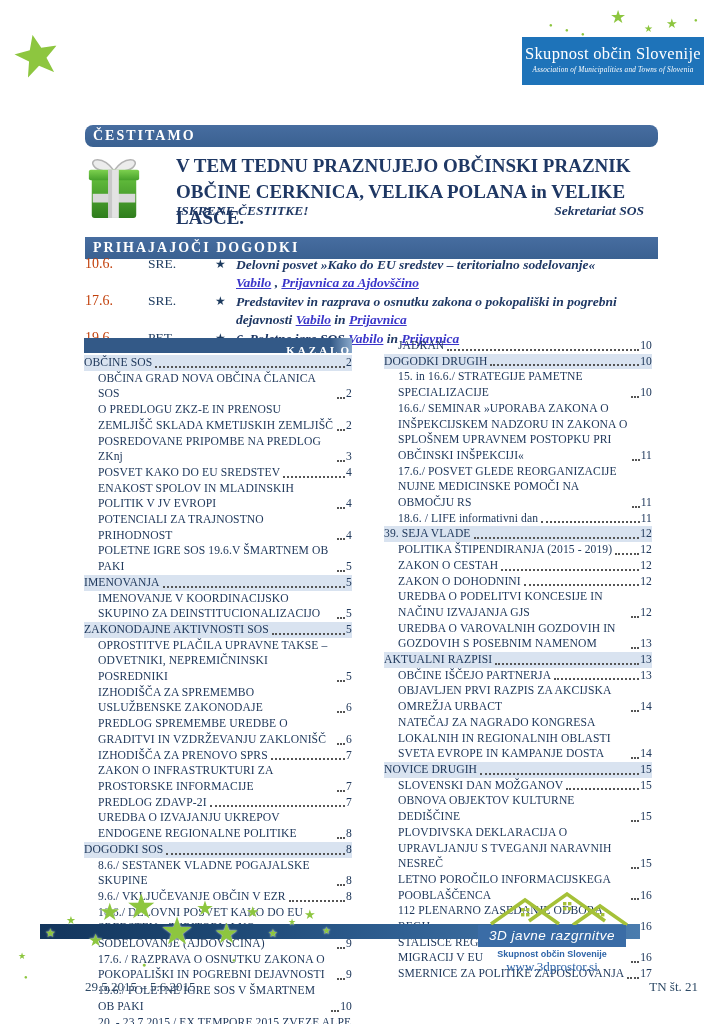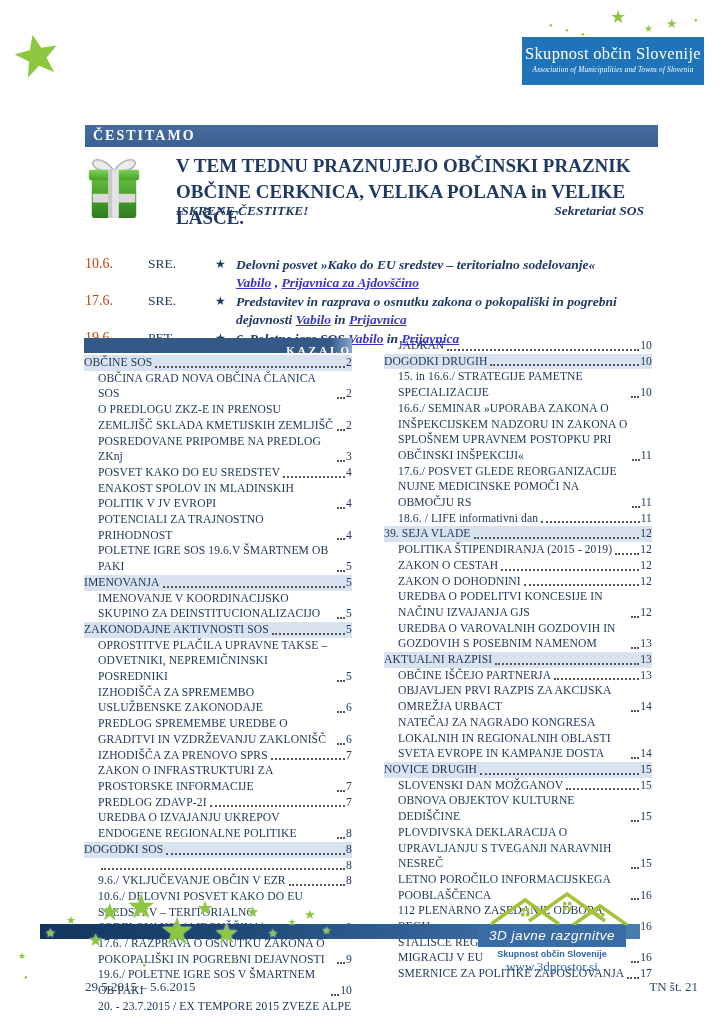--- a/index.html
+++ b/index.html
@@ -80,21 +80,21 @@
   </div>
 
   <span class="deco" style="left:549px;top:22px;font-size:6px;">●</span>
   <span class="deco" style="left:565px;top:27px;font-size:6px;">●</span>
   <span class="deco" style="left:581px;top:31px;font-size:6px;">●</span>
   <span class="deco" style="left:610px;top:8px;font-size:18px;">★</span>
   <span class="deco" style="left:644px;top:24px;font-size:10px;">★</span>
   <span class="deco" style="left:666px;top:17px;font-size:13px;">★</span>
   <span class="deco" style="left:694px;top:17px;font-size:6px;">●</span>
 
-  <div class="section-bar" style="top:125px;">ČESTITAMO</div>
+  <div class="section-bar" style="top:125px;border-radius:8px;">ČESTITAMO</div>
   <svg class="gift" viewBox="0 0 60 76">
     <defs>
       <linearGradient id="gbox" x1="0" y1="0" x2="0" y2="1">
         <stop offset="0" stop-color="#62bd3c"></stop>
           <stop offset="1" stop-color="#2f7d1d"></stop>
       </linearGradient>
       <linearGradient id="glid" x1="0" y1="0" x2="0" y2="1">
         <stop offset="0" stop-color="#7ed14f"></stop>
           <stop offset="1" stop-color="#46a12b"></stop>
       </linearGradient>
@@ -106,20 +106,21 @@
     <rect x="8" y="44" width="44" height="9" fill="#d9d9d9"></rect>
     <rect x="24" y="19" width="11" height="50" fill="#e3e3e3"></rect>
     <rect x="24" y="19" width="4" height="50" fill="#c9c9c9"></rect>
   </svg>
   <div class="congrats-message">V TEM TEDNU PRAZNUJEJO OBČINSKI PRAZNIK OBČINE CERKNICA, VELIKA POLANA in VELIKE LAŠČE.</div>
   <div class="congrats-row">
     <span>ISKRENE ČESTITKE!</span>
     <span>Sekretariat SOS</span>
   </div>
 
+  <div class="section-bar" style="top:237px;">PRIHAJAJOČI DOGODKI</div>
   <div class="events">
       <div class="event-row">
         <span class="event-date">10.6.</span>
         <span class="event-day">SRE.</span>
         <span class="event-star">★</span>
         <div class="event-desc"><span>Delovni posvet »Kako do EU sredstev – teritorialno sodelovanje«</span><br><span class="link">Vabilo</span><span> , </span><span class="link">Prijavnica  za Ajdovščino</span></div>
       </div>
       <div class="event-row">
         <span class="event-date">17.6.</span>
         <span class="event-day">SRE.</span>
@@ -225,20 +226,21 @@
         <span class="toc-text">UREDBA O IZVAJANJU UKREPOV ENDOGENE REGIONALNE POLITIKE</span>
         <span class="toc-dots"></span>
         <span class="toc-page">8</span>
       </div>
       <div class="toc-entry toc-l1 hl">
         <span class="toc-text">DOGODKI SOS</span>
         <span class="toc-dots"></span>
         <span class="toc-page">8</span>
       </div>
       <div class="toc-entry toc-l2">
+        <span class="toc-text">8.6./ SESTANEK VLADNE POGAJALSKE SKUPINE</span>
         <span class="toc-dots"></span>
         <span class="toc-page">8</span>
       </div>
       <div class="toc-entry toc-l2">
         <span class="toc-text">9.6./ VKLJUČEVANJE OBČIN V EZR</span>
         <span class="toc-dots"></span>
         <span class="toc-page">8</span>
       </div>
       <div class="toc-entry toc-l2">
         <span class="toc-text">10.6./ DELOVNI POSVET KAKO DO EU SREDSTEV – TERITORIALNO SODELOVANJE (AJDOVŠČINA)</span>

